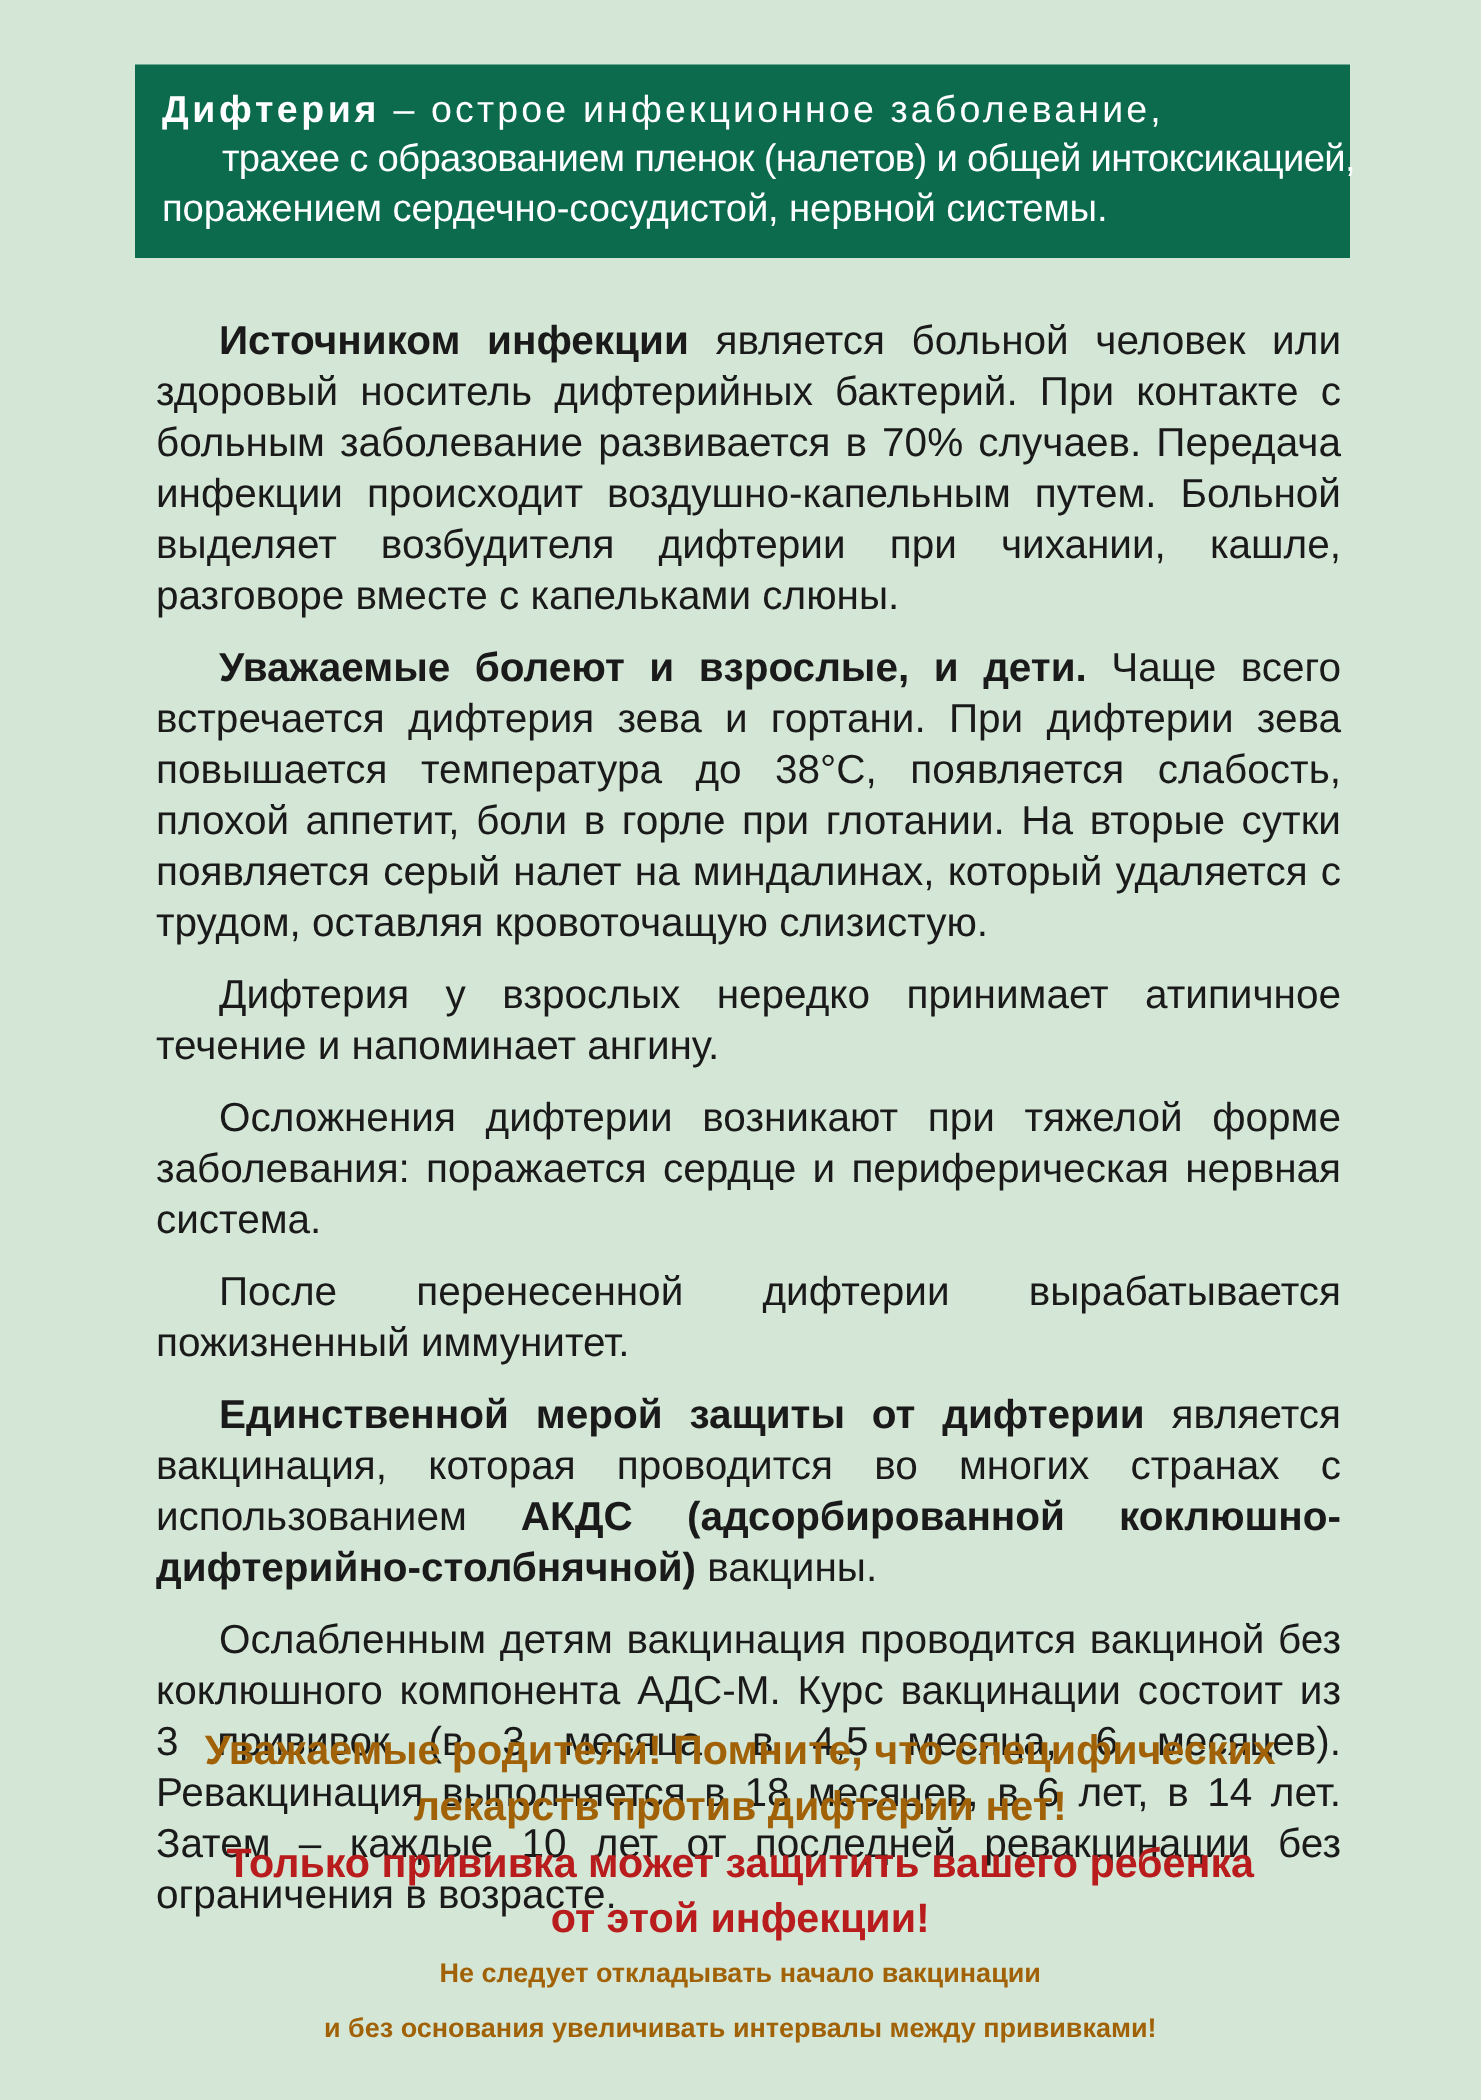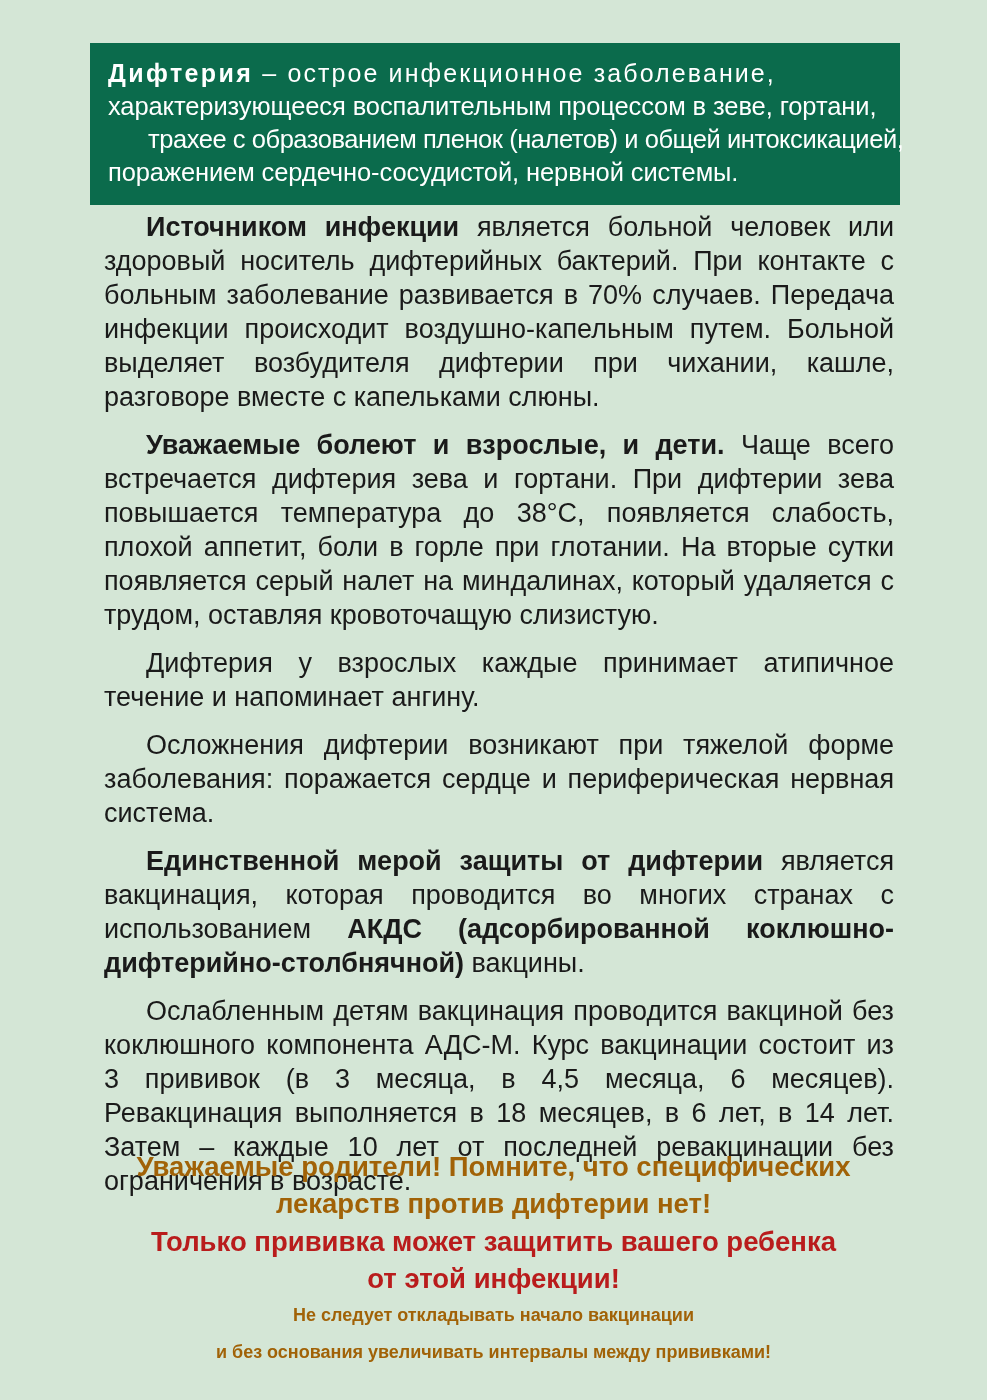--- a/index.html
+++ b/index.html
@@ -92,34 +92,34 @@
   .callout-2 { top: 1223px; font-size: 27.5px; }
   .callout-3 { top: 1297px; font-size: 18px; }
 </style>
 </head>
 <body>
 
 <div class="page">
 
   <div class="header-box">
     <div class="header-line l1"><span class="lead">Дифтерия</span><span> – острое инфекционное заболевание,</span></div>
-    <div class="header-line l2">характеризующееся воспалительным процессом в зеве, гортани,</div>
     <div class="header-line l3">трахее с образованием пленок (налетов) и общей интоксикацией,</div>
     <div class="header-line l4">поражением сердечно-сосудистой, нервной системы.</div>
   </div>
 
   <div class="body-wrap">
     <p class="para"><b>Источником инфекции</b><span> является больной человек или здоровый носитель дифтерийных бактерий. При контакте с больным заболевание развивается в 70% случаев. Передача инфекции происходит воздушно-капельным путем. Больной выделяет возбудителя дифтерии при чихании, кашле, разговоре вместе с капельками слюны.</span></p>
 
     <p class="para"><b>Уважаемые болеют и взрослые, и дети.</b><span> Чаще всего встречается дифтерия зева и гортани. При дифтерии зева повышается температура до 38°С, появляется слабость, плохой аппетит, боли в горле при глотании. На вторые сутки появляется серый налет на миндалинах, который удаляется с трудом, оставляя кровоточащую слизистую.</span></p>
 
-    <p class="para"><span>Дифтерия у взрослых каждые принимает атипичное течение и напоминает ангину.</span></p>
+    <p class="para"><span>Дифтерия у взрослых нередко принимает атипичное течение и напоминает ангину.</span></p>
 
     <p class="para"><span>Осложнения дифтерии возникают при тяжелой форме заболевания: поражается сердце и периферическая нервная система.</span></p>
 
+    <p class="para"><span>После перенесенной дифтерии вырабатывается пожизненный иммунитет.</span></p>
 
     <p class="para"><b>Единственной мерой защиты от дифтерии</b><span> является вакцинация, которая проводится во многих странах с использованием </span><b>АКДС (адсорбированной коклюшно-дифтерийно-столбнячной)</b><span> вакцины.</span></p>
 
     <p class="para"><span>Ослабленным детям вакцинация проводится вакциной без коклюшного компонента АДС-М. Курс вакцинации состоит из 3 прививок (в 3 месяца, в 4,5 месяца, 6 месяцев). Ревакцинация выполняется в 18 месяцев, в 6 лет, в 14 лет. Затем – каждые 10 лет от последней ревакцинации без ограничения в возрасте.</span></p>
   </div>
 
   <div class="callout red callout-1">
     <span class="cl">Уважаемые родители! Помните, что специфических</span>
     <span class="cl">лекарств против дифтерии нет!</span>
   </div>

